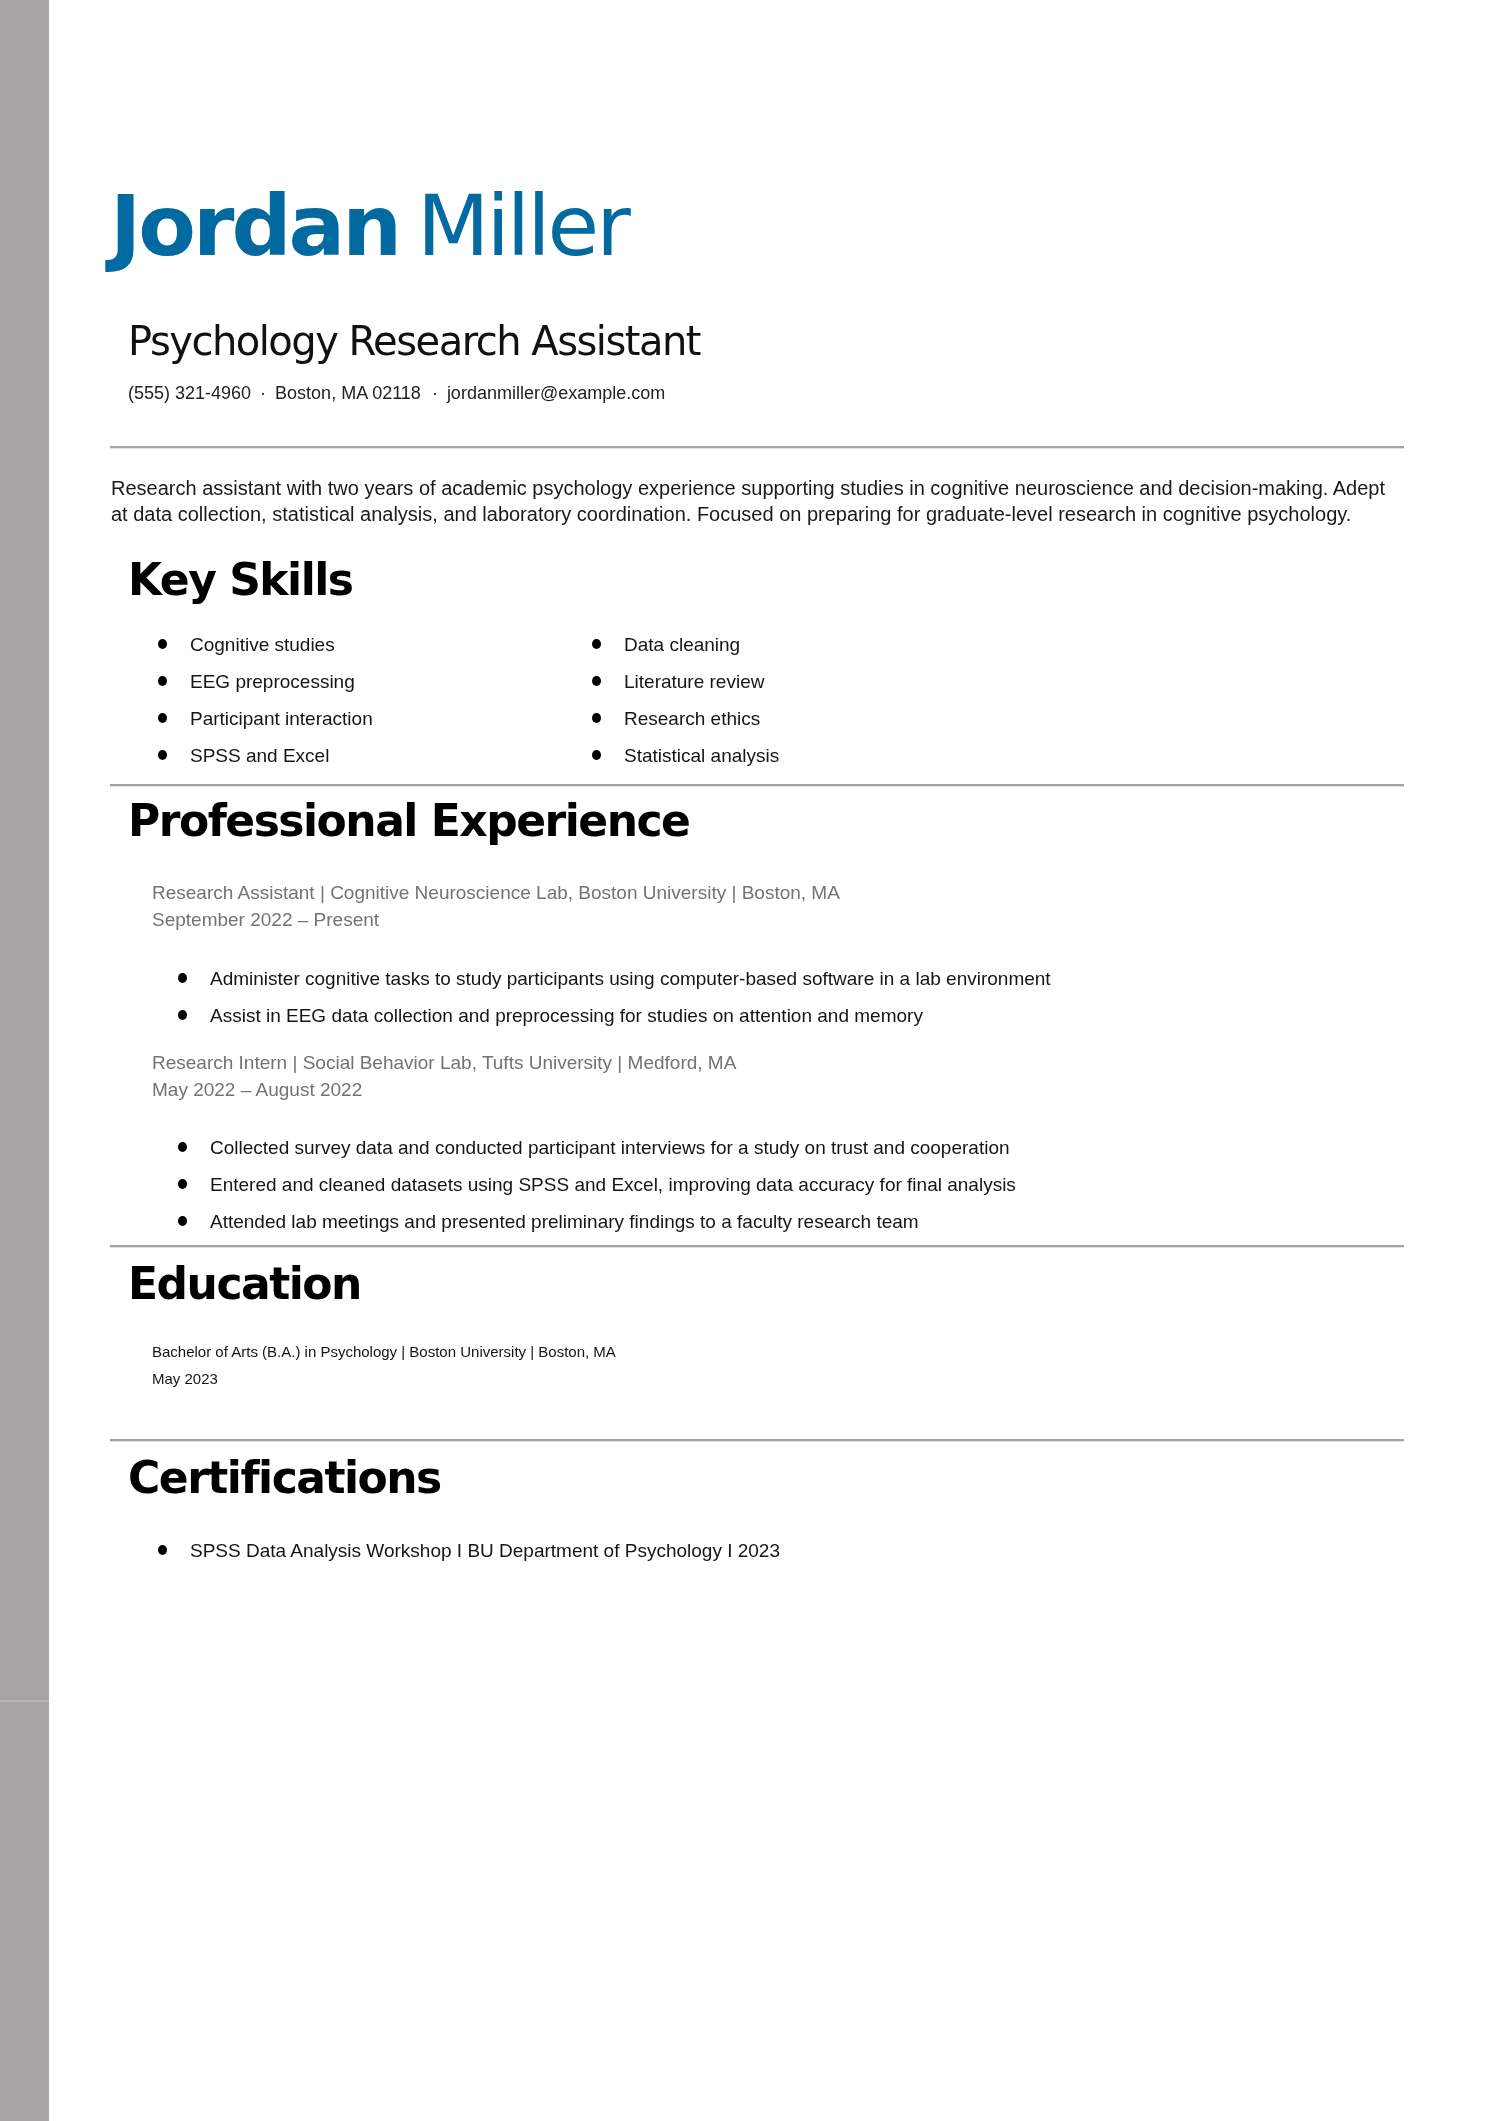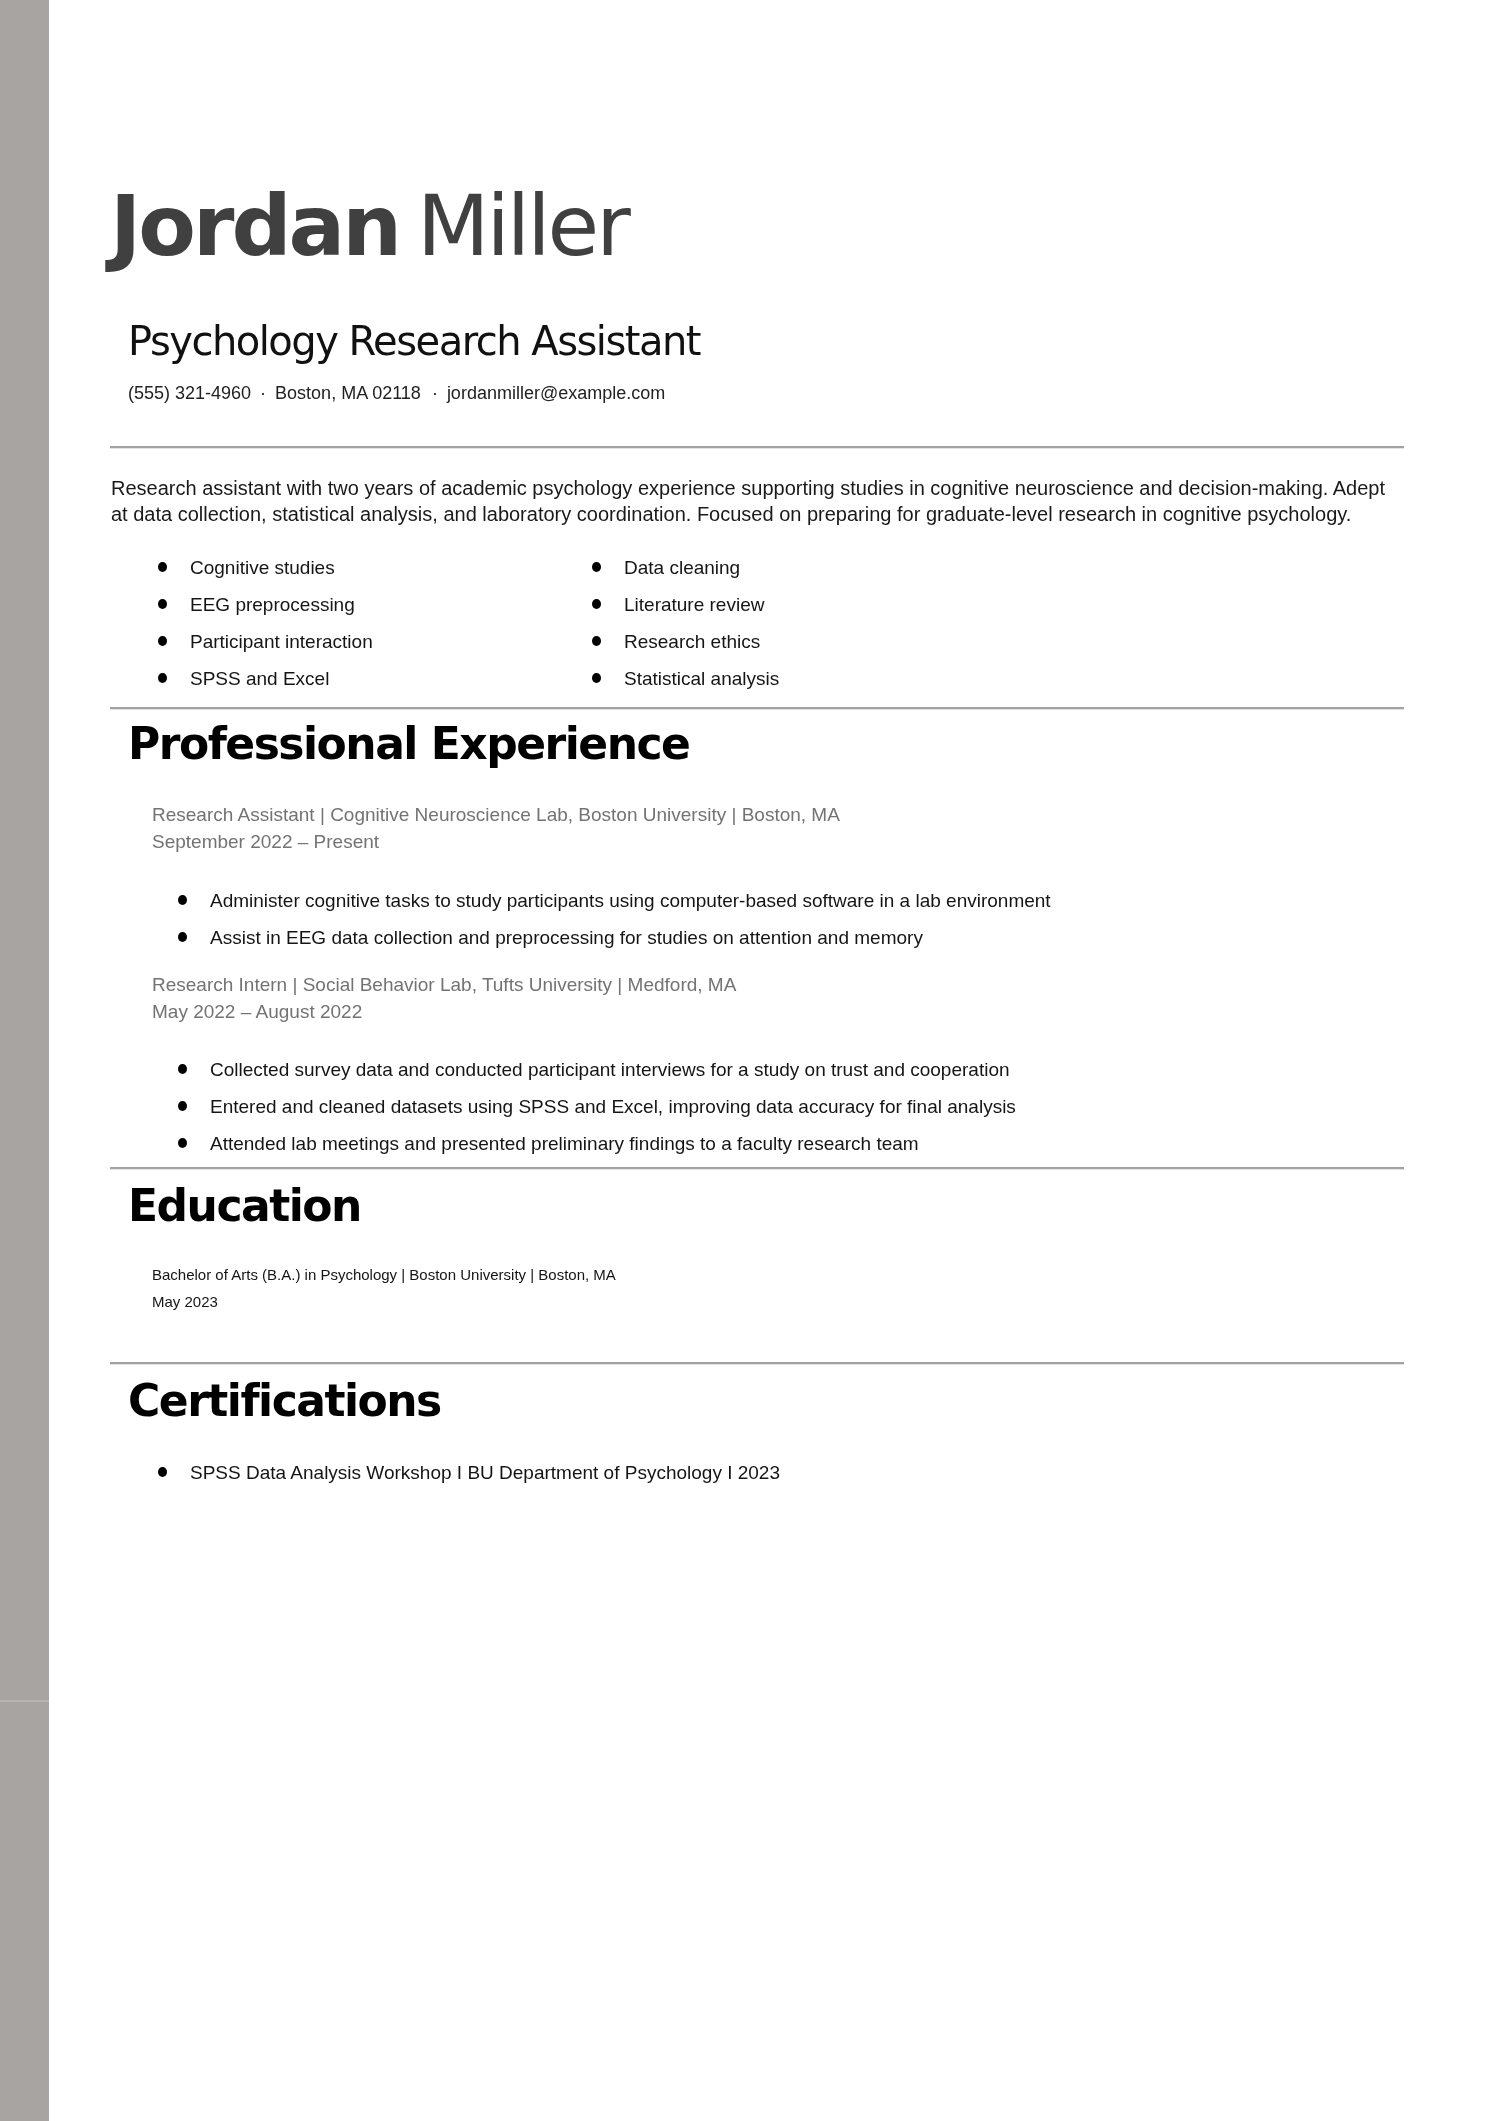--- a/index.html
+++ b/index.html
@@ -37,21 +37,21 @@
     box-sizing: border-box;
   }
 
   
   h1.name {
     margin: 184px 0 0 0;
     font-family: "DejaVu Sans", sans-serif;
     font-size: 84px;
     line-height: 1;
     letter-spacing: -3px;
-    color: #404040;
+    color: #0369a1;
     font-weight: 400;
     white-space: nowrap;
   }
   h1.name .first { font-weight: 800; margin-right: 18px; }
   h1.name .last  { font-weight: 400; }
 
   .subtitle {
     margin: 48px 0 0 18px;
     font-family: "DejaVu Sans", sans-serif;
     font-size: 40px;
@@ -163,20 +163,21 @@
   <div class="subtitle">Psychology Research Assistant</div>
 
   <div class="contact">
     <span>(555) 321-4960</span><span class="sep">·</span><span>Boston, MA 02118</span><span class="sep-wide">·</span><span>jordanmiller@example.com</span>
   </div>
 
   <hr class="r1">
 
   <p class="summary">Research assistant with two years of academic psychology experience supporting studies in cognitive neuroscience and decision-making. Adept at data collection, statistical analysis, and laboratory coordination. Focused on preparing for graduate-level research in cognitive psychology.</p>
 
+  <h2 class="section skills-h">Key Skills</h2>
 
   <div class="skills-grid">
     <ul class="col1">
       <li class="dot">Cognitive studies</li>
       <li class="dot">EEG preprocessing</li>
       <li class="dot">Participant interaction</li>
       <li class="dot">SPSS and Excel</li>
     </ul>
     <ul class="col2">
       <li class="dot">Data cleaning</li>

